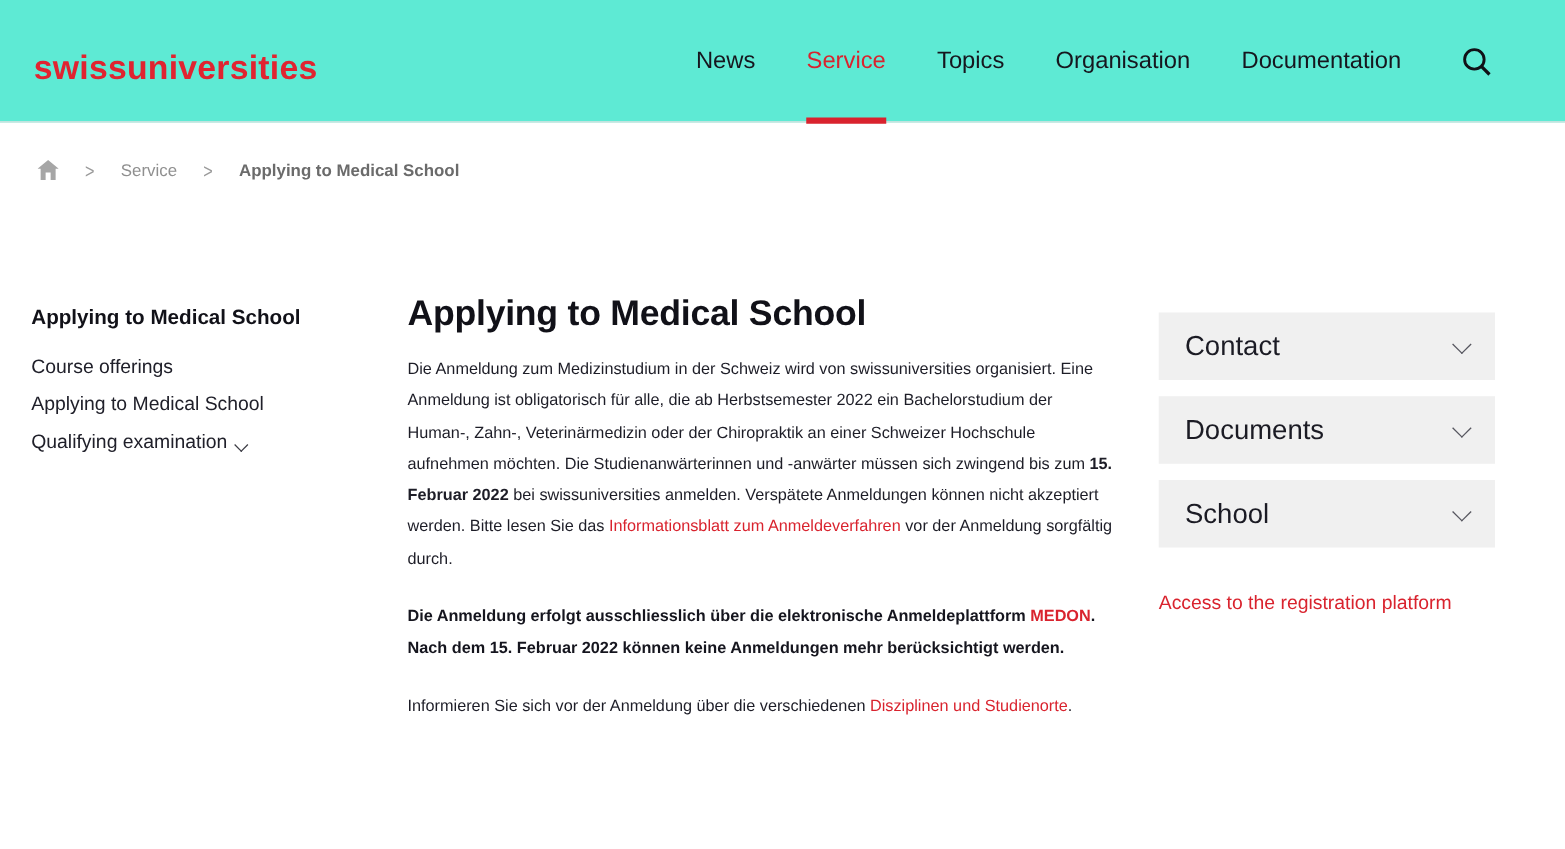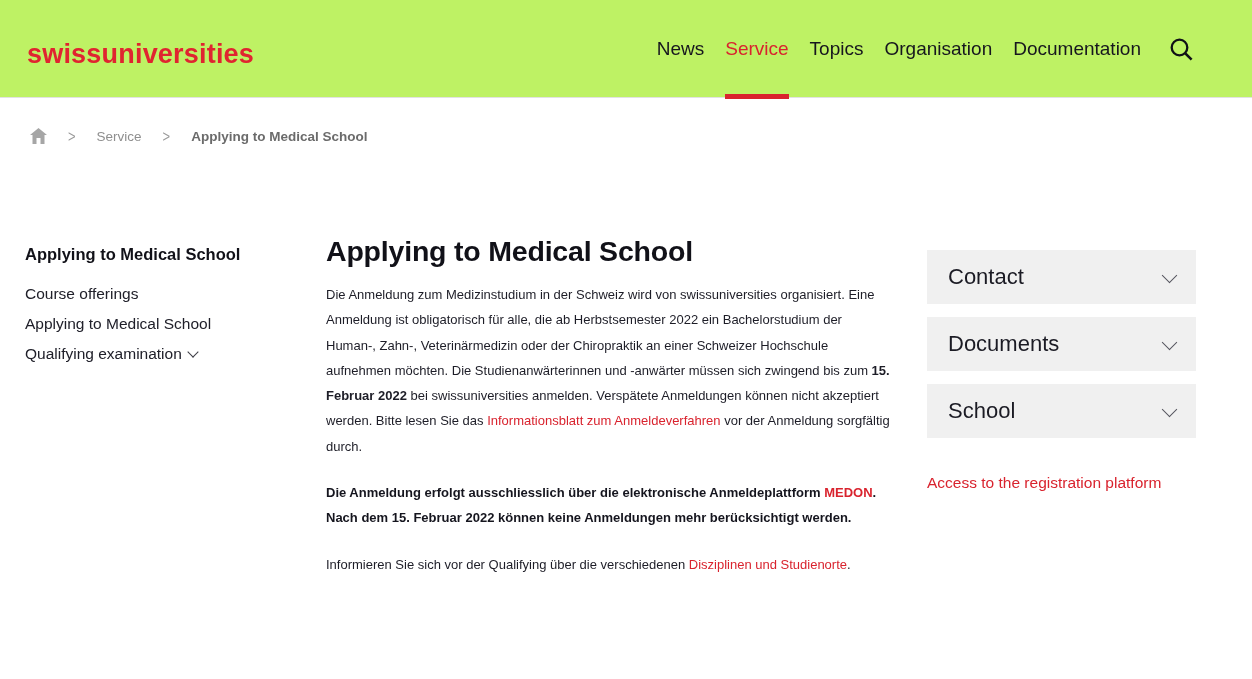--- a/index.html
+++ b/index.html
@@ -16,30 +16,30 @@
   .frag { position: absolute; top: 0; }
   .frag-dark { left: 916px; width: 9px; height: 3px; background: #4a4a4a; }
   .frag-a { left: 1000px; width: 34px; height: 2px; background: #e9e9e9; }
   .frag-b { left: 1062px; width: 26px; height: 2px; background: #ebebeb; }
   .frag-c { left: 1104px; width: 34px; height: 2px; background: #e9e9e9; }
   .frag-d { left: 1156px; width: 38px; height: 2px; background: #ebebeb; }
 
   
   header {
     position: absolute; left: 0; top: 0; width: 1252px; height: 98px;
-    background: #bef264; border-bottom: 1px solid #e2e2e2;
+    background: #5eead4; border-bottom: 1px solid #e2e2e2;
   }
   .logo {
     position: absolute; left: 27px; top: 39px;
     font-size: 27px; font-weight: 700; letter-spacing: 0.2px;
     color: #e02430; cursor: pointer;
   }
   nav.mainnav {
     position: absolute; right: 57px; top: 0; height: 98px;
-    display: flex; align-items: center; gap: 21px;
+    display: flex; align-items: center; gap: 41px;
   }
   .nav-item {
     position: relative; height: 98px; display: flex; align-items: center;
     font-size: 19px; color: #16161e; cursor: pointer; white-space: nowrap;
   }
   .nav-item.active { color: #d9232e; }
   .nav-underline {
     position: absolute; left: 0; bottom: -1px; width: 100%; height: 5px;
     background: #d9232e;
   }
@@ -54,21 +54,21 @@
   .crumb-sep { color: #9a9a9a; font-size: 13px; transform: scaleY(1.25); }
   .crumb-current { font-weight: 700; color: #6b6b6b; }
   .home-ic { display: flex; cursor: pointer; }
 
   
   .subnav { position: absolute; left: 25px; top: 245px; width: 278px; }
   .subnav-title { font-size: 16.5px; font-weight: 700; color: #111118; margin-bottom: 20px; }
   .subnav-item {
     font-size: 15.5px; color: #20202a; line-height: 20px;
     margin-bottom: 10px; cursor: pointer;
-    display: flex; align-items: flex-start; gap: 7px;
+    display: flex; align-items: center; gap: 7px;
   }
   .subnav-item .label { max-width: 230px; }
 
   
   .chev {
     display: inline-block; width: 8px; height: 8px;
     border-right: 1.6px solid #3c3c44; border-bottom: 1.6px solid #3c3c44;
     transform: rotate(45deg); margin-top: 4px;
   }
   .chev-lg {
@@ -163,21 +163,21 @@
   </div>
 </aside>
 
 <main class="main">
   <h1 class="page-title">Applying to Medical School</h1>
 
   <p><span>Die Anmeldung zum Medizinstudium in der Schweiz wird von swissuniversities organisiert. Eine Anmeldung ist obligatorisch für alle, die ab Herbstsemester 2022 ein Bachelorstudium der Human-, Zahn-, Veterinärmedizin oder der Chiropraktik an einer Schweizer Hochschule aufnehmen möchten. Die Studienanwärterinnen und -anwärter müssen sich zwingend bis zum </span><b>15. Februar 2022</b><span> bei swissuniversities anmelden. Verspätete Anmeldungen können nicht akzeptiert werden. Bitte lesen Sie das </span><a class="redlink">Informationsblatt zum Anmeldeverfahren</a><span> vor der Anmeldung sorgfältig durch.</span></p>
 
   <p class="bold"><span>Die Anmeldung erfolgt ausschliesslich über die elektronische Anmeldeplattform </span><a class="redlink" style="font-weight:700;">MEDON</a><span>. Nach dem 15. Februar 2022 können keine Anmeldungen mehr berücksichtigt werden.</span></p>
 
-  <p><span>Informieren Sie sich vor der Qualifying über die verschiedenen </span><a class="redlink">Disziplinen und Studienorte</a><span>.</span></p>
+  <p><span>Informieren Sie sich vor der Anmeldung über die verschiedenen </span><a class="redlink">Disziplinen und Studienorte</a><span>.</span></p>
 </main>
 
 <aside class="aside">
   <div class="accordion">
     <span class="acc-label">Contact</span>
     <span class="chev-lg"></span>
   </div>
   <div class="accordion">
     <span class="acc-label">Documents</span>
     <span class="chev-lg"></span>

